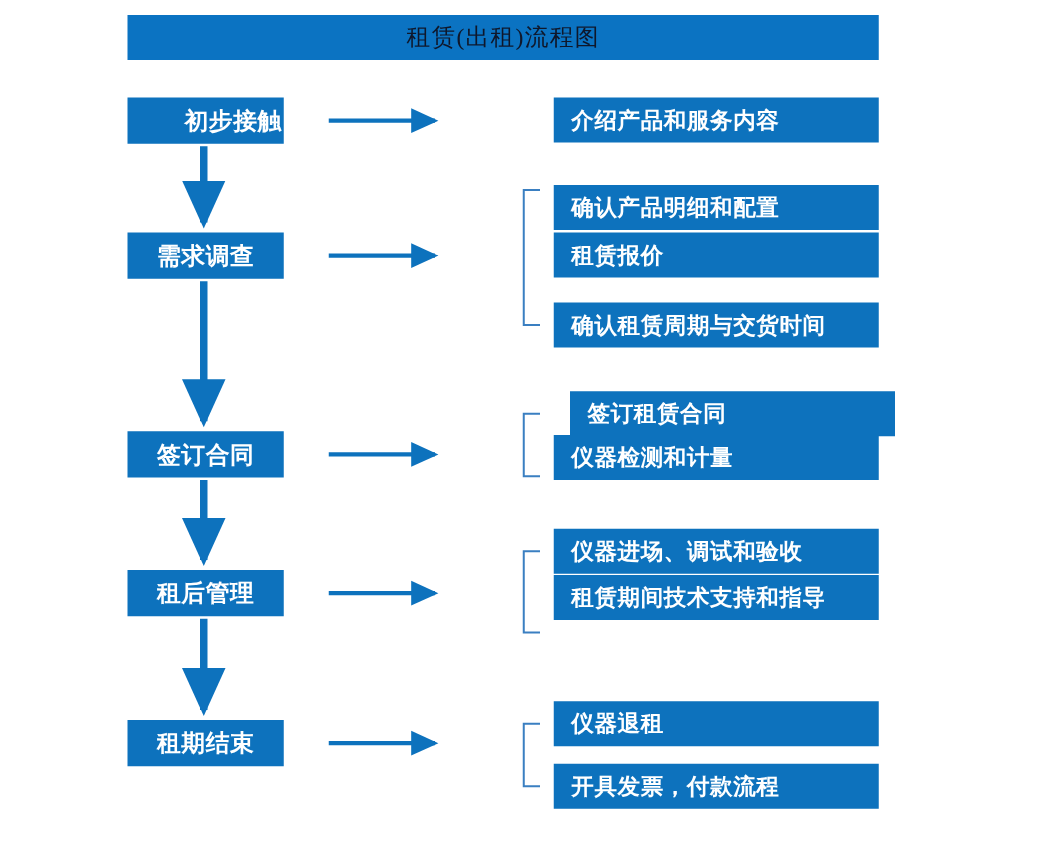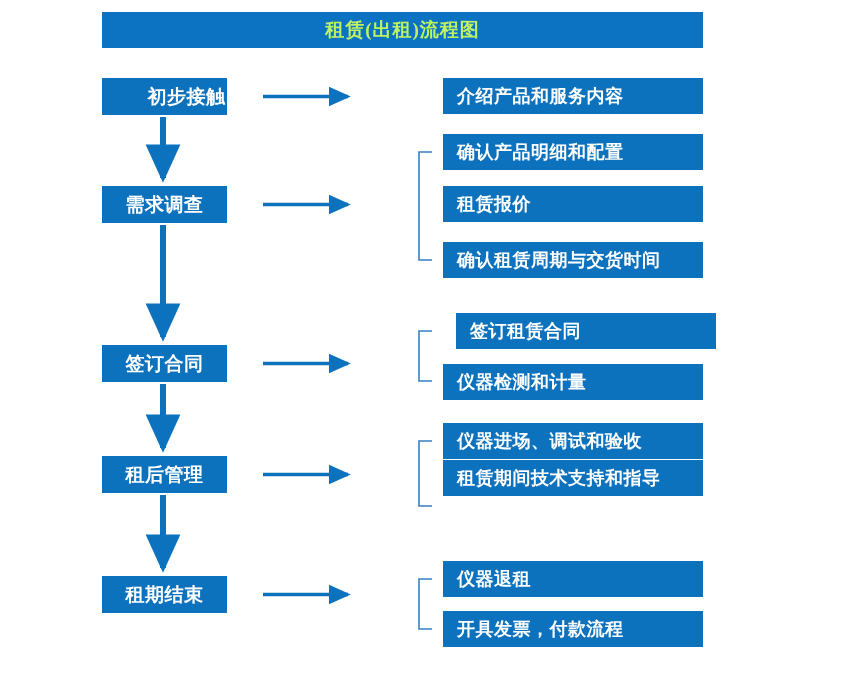--- a/index.html
+++ b/index.html
@@ -31,22 +31,22 @@
     letter-spacing: 0.5px;
     white-space: nowrap;
   }
   .title-banner {
     position: absolute;
     left: 102px;
     top: 12px;
     width: 601px;
     height: 36px;
     background: #0b73c2;
-    color: #bef264;
-    font-weight: bold;
+    color: #0f172a;
+    font-weight: normal;
     font-size: 19px;
     display: flex;
     align-items: center;
     justify-content: center;
     letter-spacing: 1px;
   }
   .stage-box {
     left: 102px;
     width: 125px;
     height: 37px;
@@ -77,25 +77,25 @@
 
   <div class="title-banner">租赁(出租)流程图</div>
 
   <div class="box stage-box" style="top:78px;padding-left:44px;">初步接触</div>
   <div class="box stage-box" style="top:186px;">需求调查</div>
   <div class="box stage-box" style="top:345px;">签订合同</div>
   <div class="box stage-box" style="top:456px;">租后管理</div>
   <div class="box stage-box" style="top:576px;">租期结束</div>
 
   <div class="box detail-box" style="top:78px;">介绍产品和服务内容</div>
-  <div class="box detail-box" style="top:134px;">确认产品明细和配置</div>
+  <div class="box detail-box" style="top:148px;">确认产品明细和配置</div>
   <div class="box detail-box" style="top:186px;text-align:right;">租赁报价</div>
   <div class="box detail-box" style="top:242px;">确认租赁周期与交货时间</div>
   <div class="box detail-box" style="top:313px;margin-left:13px;">签订租赁合同</div>
-  <div class="box detail-box" style="top:364px;">仪器检测和计量</div>
+  <div class="box detail-box" style="top:348px;">仪器检测和计量</div>
   <div class="box detail-box" style="top:423px;">仪器进场、调试和验收</div>
   <div class="box detail-box" style="top:460px;">租赁期间技术支持和指导</div>
   <div class="box detail-box" style="top:561px;">仪器退租</div>
   <div class="box detail-box" style="top:611px;">开具发票，付款流程</div>
 
   <svg class="overlay" viewBox="0 0 844 688">
     <defs>
       <marker id="hArrow" markerWidth="7" markerHeight="7" refX="5.6" refY="3.2" orient="auto" markerUnits="strokeWidth">
         <path d="M0,0.3 L6.4,3.2 L0,6.1 Z" fill="#0d72bd"></path>
       </marker>

